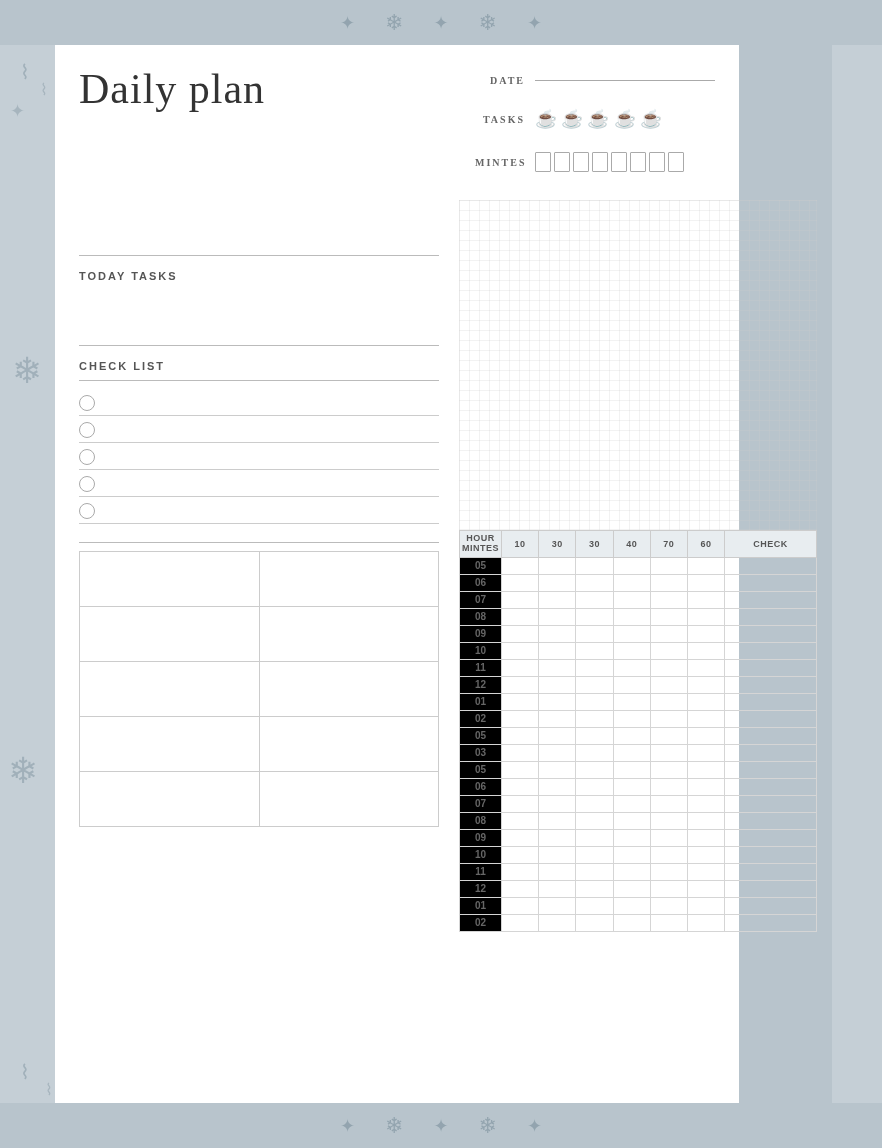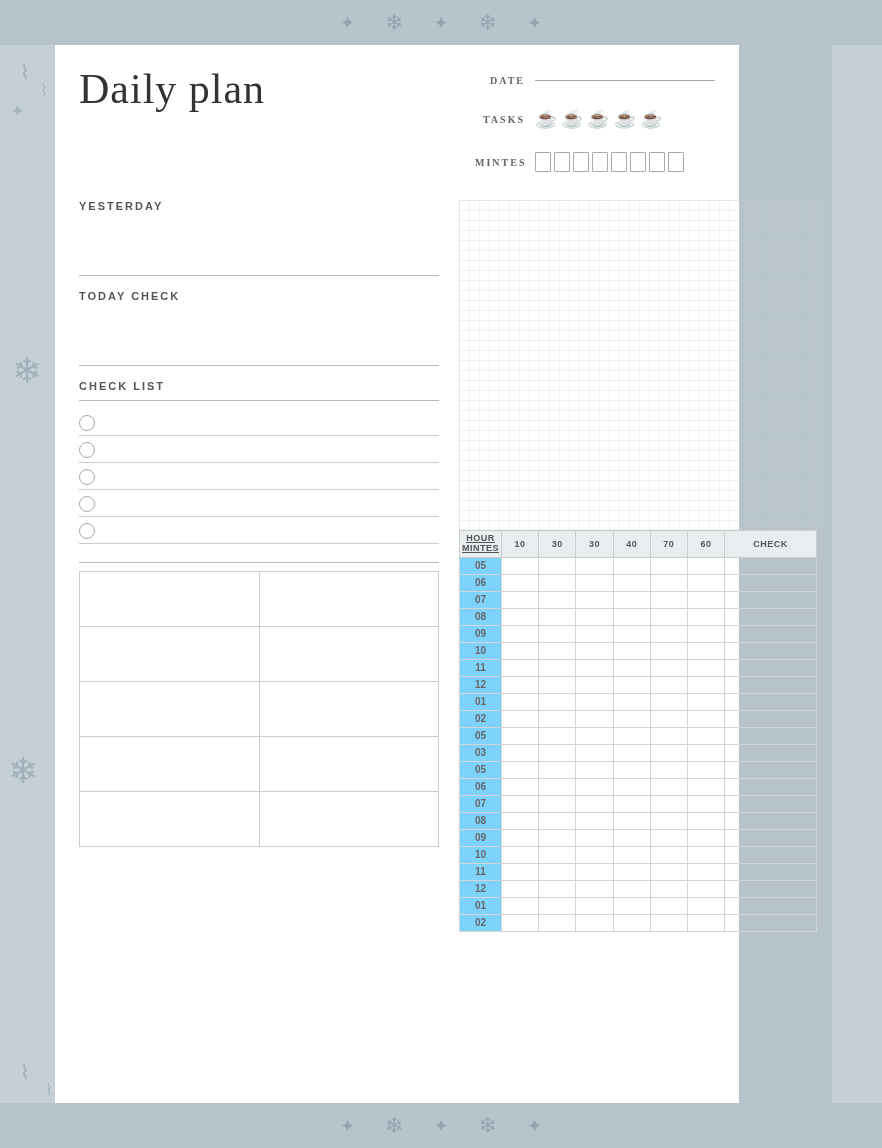--- a/index.html
+++ b/index.html
@@ -205,21 +205,21 @@
     }
     .schedule-table td {
       border: 1px solid #d5d5d5;
       text-align: center;
       padding: 1px 2px;
       height: 17px;
       color: #555;
       font-size: 10px;
     }
     .schedule-table td.hour-cell {
-      background: #7dd3fc;
+      background: #000000;
       font-weight: bold;
       color: #666;
       width: 28px;
     }
     .schedule-table td.tasks-cell {
       text-align: left;
       padding-left: 4px;
     }
 
     
@@ -250,21 +250,20 @@
       color: #8a9da8;
       font-size: 18px;
       opacity: 0.8;
     }
 
     
     .hour-header {
       font-size: 7px;
       line-height: 1.1;
       text-align: center;
-      text-decoration: underline;
     }
   </style>
 </head>
 <body>
 
 <div class="top-stripe">
   <span class="stripe-deco">✦</span>
   <span class="stripe-deco" style="font-size:22px;">❄</span>
   <span class="stripe-deco">✦</span>
   <span class="stripe-deco" style="font-size:22px;">❄</span>
@@ -326,27 +325,26 @@
         </div>
       </div>
     </div>
   </div>
 
   <div class="main-content">
 
     <div class="left-col">
 
       <div class="section-block">
-        <div class="section-title">YESTERDAY</div>
         <div class="spacer"></div>
         <div class="write-line"></div>
       </div>
 
       <div class="section-block">
-        <div class="section-title">TODAY CHECK</div>
+        <div class="section-title">TODAY TASKS</div>
         <div class="spacer"></div>
         <div class="write-line"></div>
       </div>
 
       <div class="section-block">
         <div class="section-title">CHECK LIST</div>
         <div class="write-line"></div>
         <div class="checklist-items">
           <div class="checklist-item">
             <div class="check-circle"></div>

